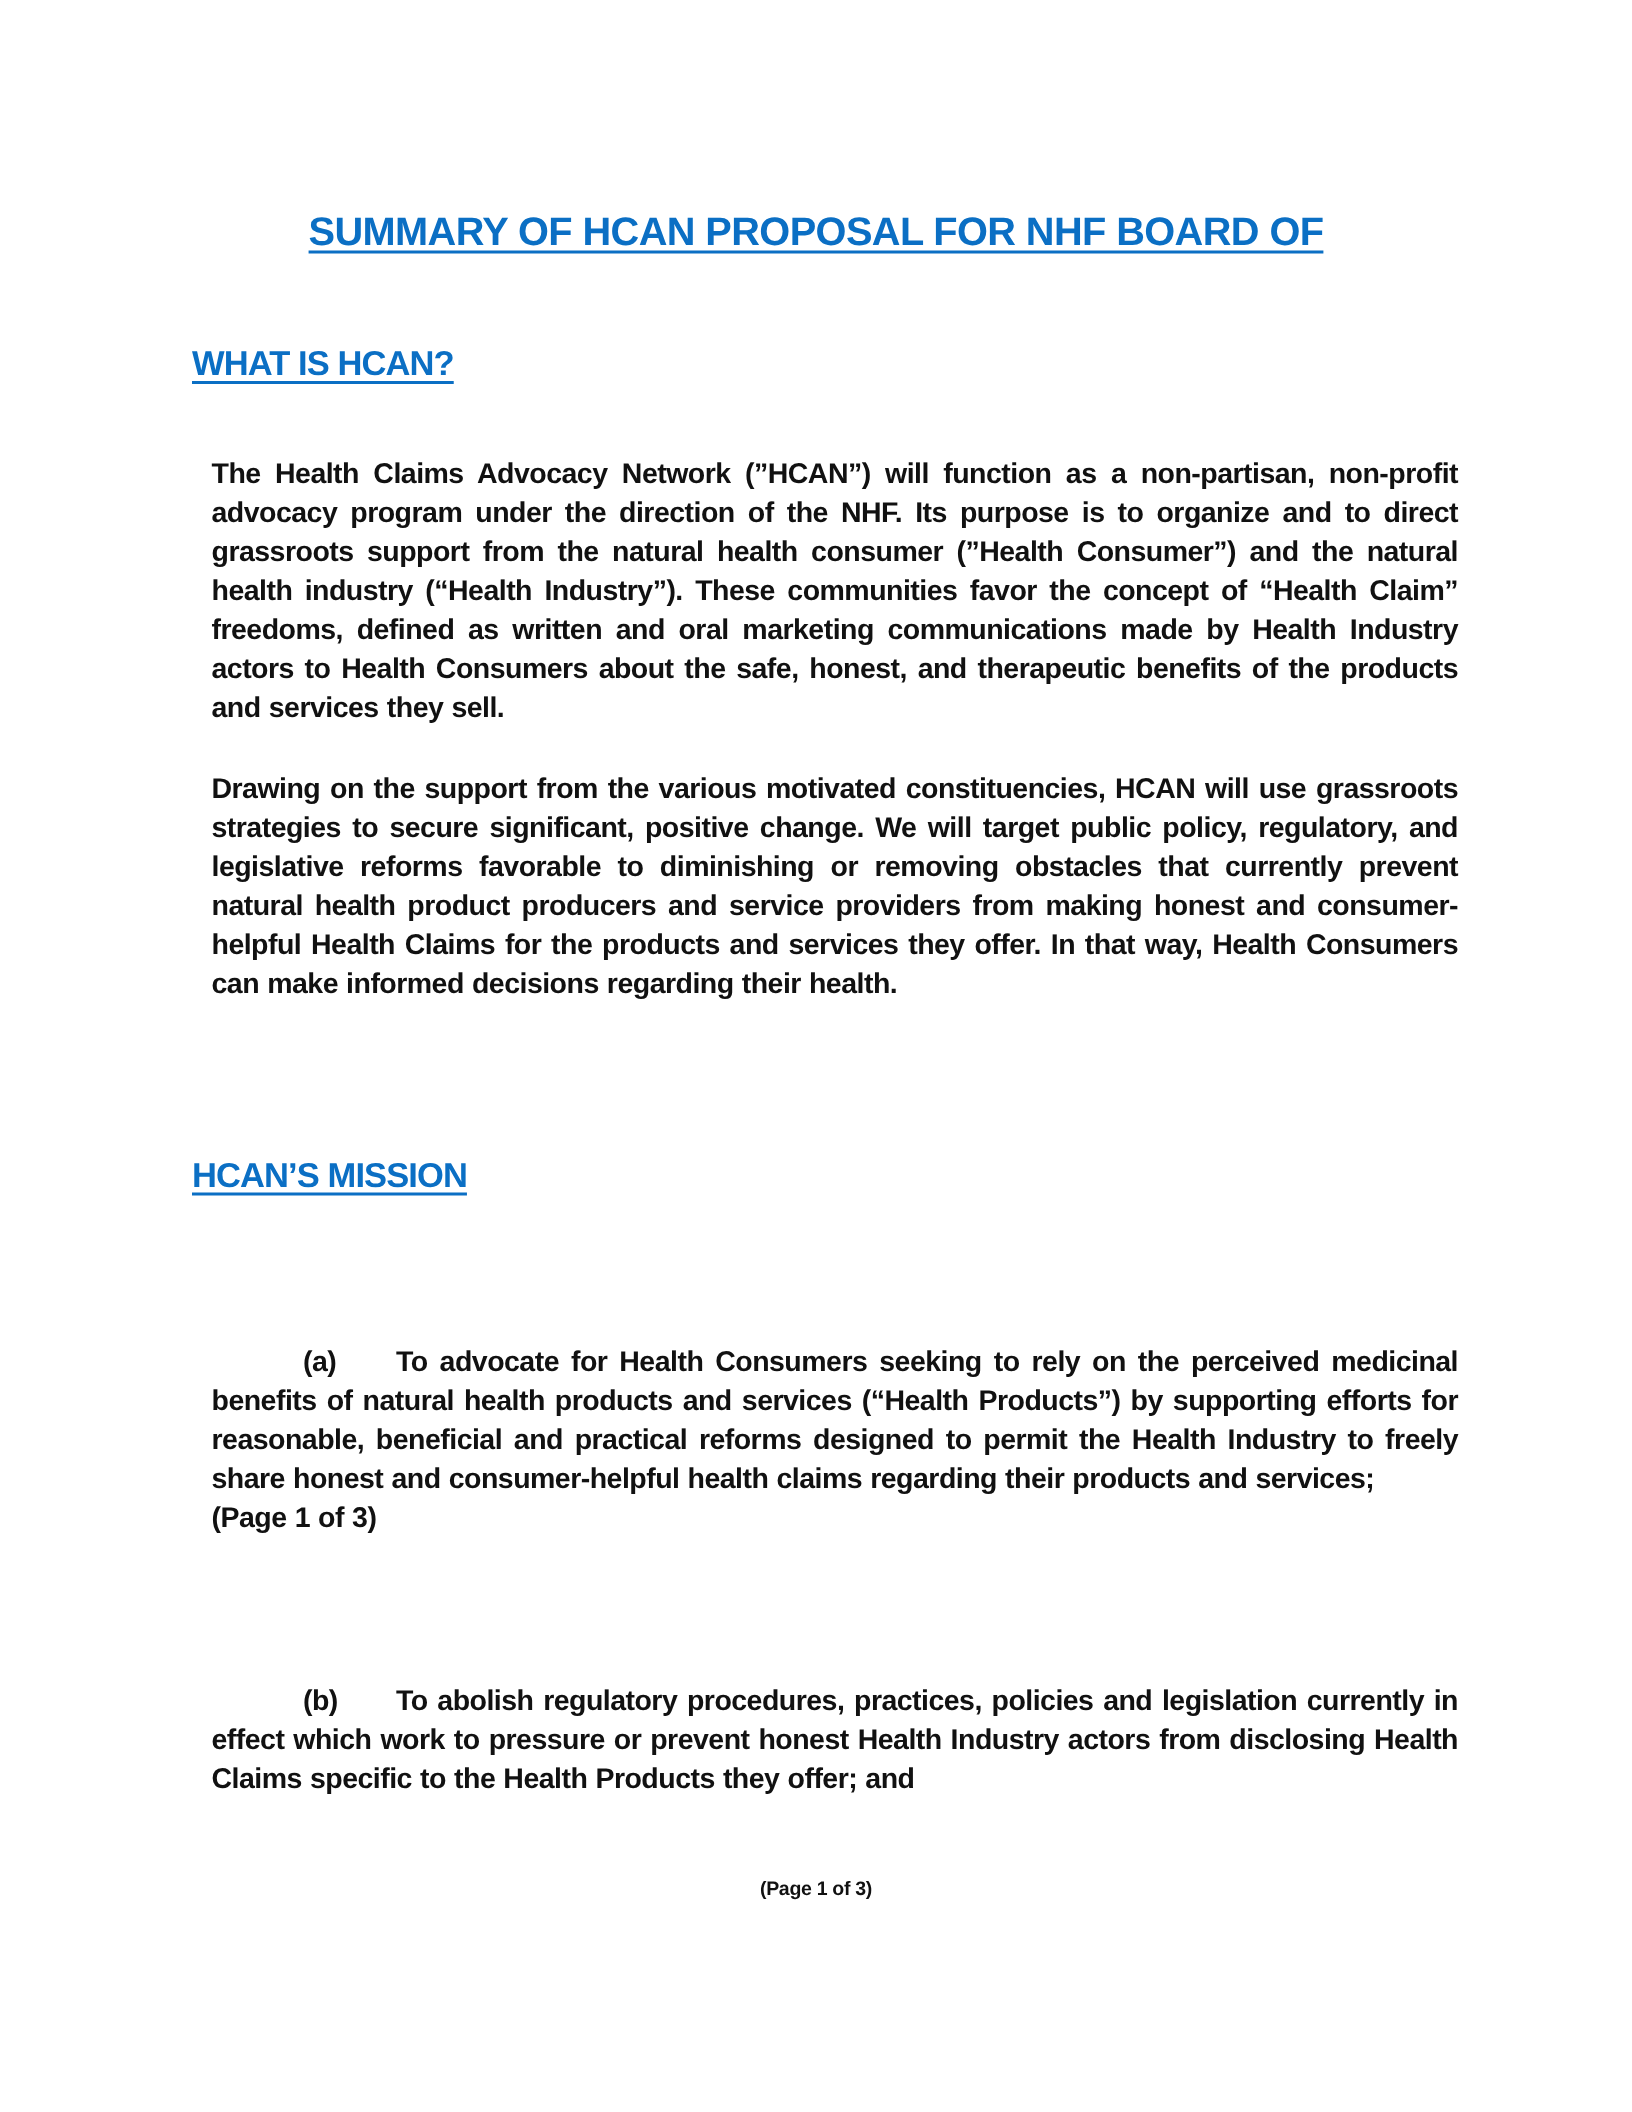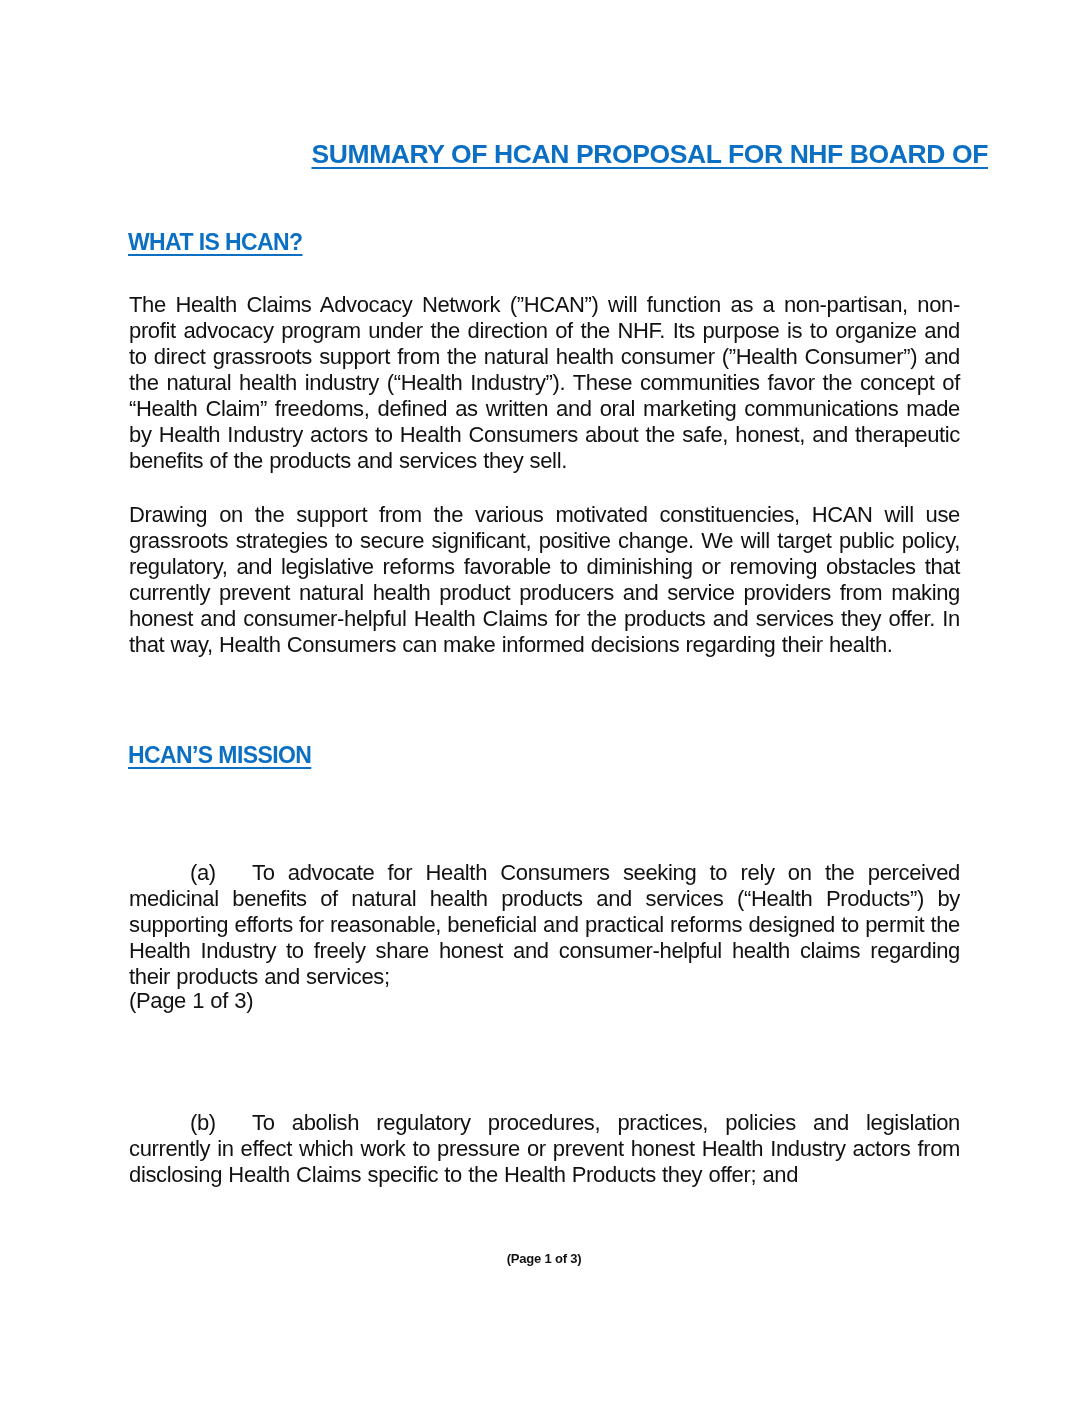--- a/index.html
+++ b/index.html
@@ -19,21 +19,21 @@
       position: absolute;
       left: 0; top: 0;
       width: 1088px;
       height: 1408px;
     }
     .title {
       position: absolute;
       left: 100px;
       width: 888px;
       top: 134px;
-      text-align: right;
+      text-align: center;
       color: #0b6fc4;
       font-weight: bold;
       font-size: 26.5px;
       line-height: 40px;
       letter-spacing: -0.4px;
     }
     .title span {
       text-decoration: underline;
       text-decoration-thickness: 2px;
       text-underline-offset: 4px;
@@ -48,26 +48,27 @@
       letter-spacing: -0.6px;
       text-decoration: underline;
       text-decoration-thickness: 2px;
       text-underline-offset: 4px;
       margin: 0;
     }
     .para {
       position: absolute;
       left: 129px;
       width: 831px;
-      font-size: 22px;
+      font-size: 19px;
       line-height: 26px;
       text-align: justify;
       letter-spacing: -0.35px;
       word-spacing: 0.5px;
-      margin: 0;
+      margin: 12px;
+      font-weight: bold;
     }
     .para .tab {
       display: inline-block;
       width: 62px;
     }
     .para .indent {
       display: inline-block;
       width: 61px;
     }
     .footer {
@@ -90,24 +91,24 @@
     <span>SUMMARY OF HCAN PROPOSAL FOR NHF BOARD OF</span>
   </div>
 
   <h2 class="heading" style="top:229px;">WHAT IS HCAN?</h2>
 
   <p class="para" style="top:292px;">The Health Claims Advocacy Network (”HCAN”) will function as a non-partisan, non-profit advocacy program under the direction of the NHF.  Its purpose is to organize and to direct grassroots support from the natural health consumer (”Health Consumer”) and the natural health industry (“Health Industry”).  These communities favor the concept of “Health Claim” freedoms, defined as written and oral marketing communications made by Health Industry actors to Health Consumers about the safe, honest, and therapeutic benefits of the products and services they sell.</p>
 
   <p class="para" style="top:502px;">Drawing on the support from the various motivated constituencies, HCAN will use grassroots strategies to secure significant, positive change.  We will target public policy, regulatory, and legislative reforms favorable to diminishing or removing obstacles that currently prevent natural health product producers and service providers from making honest and consumer-helpful Health Claims for the products and services they offer.  In that way, Health Consumers can make informed decisions regarding their health.</p>
 
 
-  <h2 class="heading" style="top:742px;text-align:right;">HCAN’S MISSION</h2>
+  <h2 class="heading" style="top:770px;text-align:right;">HCAN’S MISSION</h2>
 
 
-  <p class="para" style="top:860px;">
+  <p class="para" style="top:884px;">
     <span class="indent"></span><span class="tab">(a)</span><span>To advocate for Health Consumers seeking to rely on the perceived medicinal benefits of natural health products and services (“Health Products”) by supporting efforts for reasonable, beneficial and practical reforms designed to permit the Health Industry to freely share honest and consumer-helpful health claims regarding their products and services;</span>
   </p>
 
   <p class="para" style="top:988px; text-align:left;">(Page 1 of 3)</p>
 
   <p class="para" style="top:1110px;">
     <span class="indent"></span><span class="tab">(b)</span><span>To abolish regulatory procedures, practices, policies and legislation currently in effect which work to pressure or prevent honest Health Industry actors from disclosing Health Claims specific to the Health Products they offer; and</span>
   </p>
 
 

